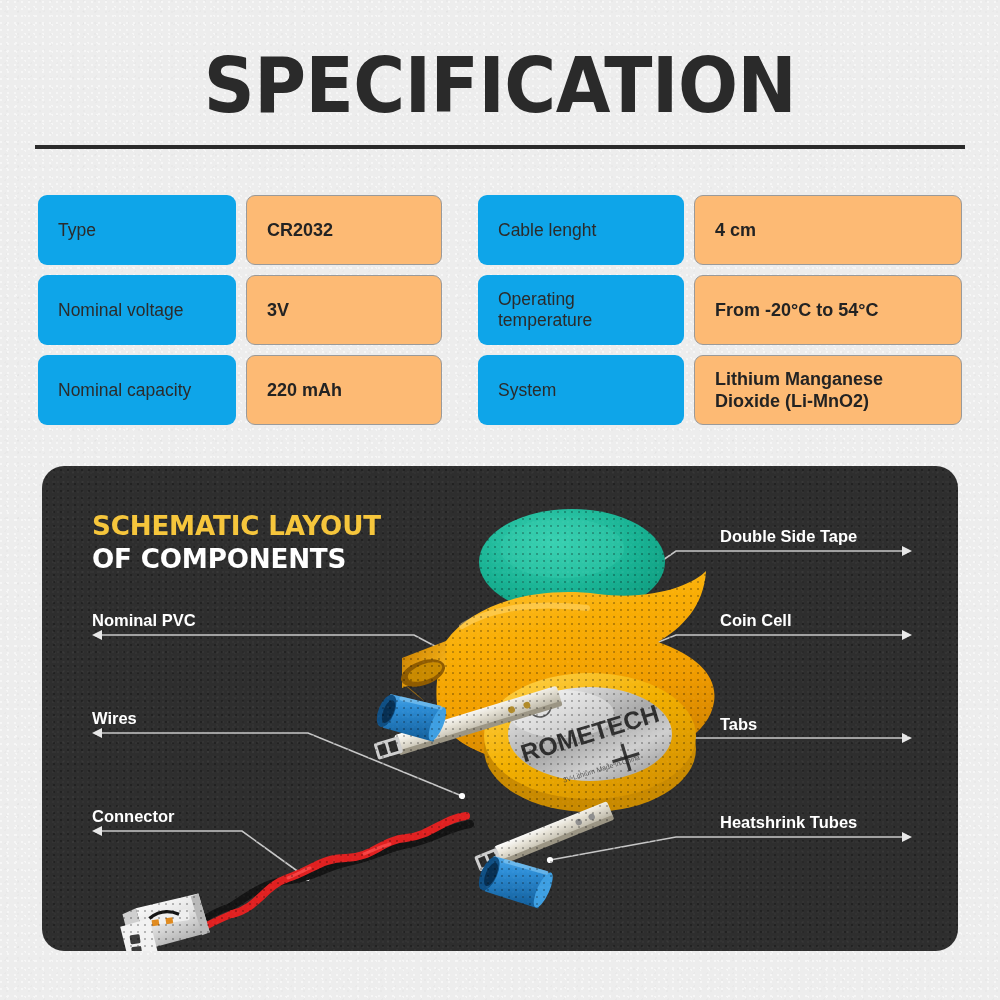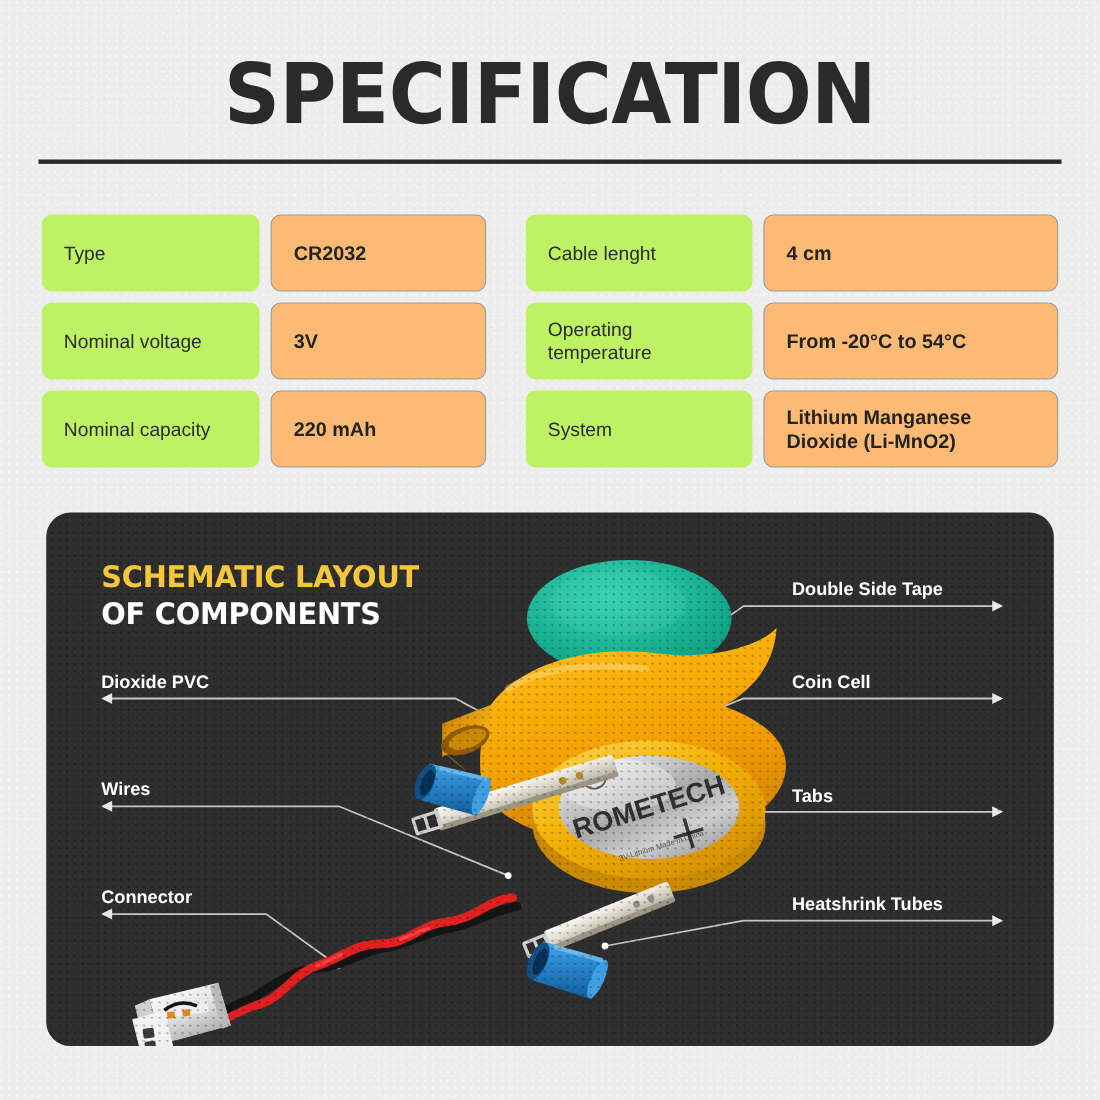--- a/index.html
+++ b/index.html
@@ -64,21 +64,21 @@
     grid-auto-rows: 70px;
     row-gap: 10px;
     align-items: stretch;
   }
   .cell-label, .cell-value {
     display: flex;
     align-items: center;
     box-sizing: border-box;
   }
   .cell-label {
-    background: #bef264;
+    background: #0ea5e9;
     border-radius: 9px;
     padding: 0 20px;
     font-size: 17.5px;
     line-height: 21px;
     font-weight: 400;
     color: #2b2b2b;
   }
   .cell-value {
     background: #fdba74;
     border: 1px solid #9a9a9a;
@@ -382,21 +382,21 @@
     </g>
   </svg>
 
   <div class="panel-noise"></div>
 
   <div class="panel-heading">
     <span class="l1">SCHEMATIC LAYOUT</span>
     <span class="l2">OF COMPONENTS</span>
   </div>
 
-  <div class="callout" style="left:50px; top:144px;">Dioxide PVC</div>
+  <div class="callout" style="left:50px; top:144px;">Nominal PVC</div>
   <div class="callout" style="left:50px; top:242px;">Wires</div>
   <div class="callout" style="left:50px; top:340px;">Connector</div>
 
   <div class="callout" style="left:678px; top:60px;text-align:center;">Double Side Tape</div>
   <div class="callout" style="left:678px; top:144px;">Coin Cell</div>
   <div class="callout" style="left:678px; top:248px;">Tabs</div>
   <div class="callout" style="left:678px; top:346px;text-align:center;">Heatshrink Tubes</div>
 </div>
 
 </body></html>

